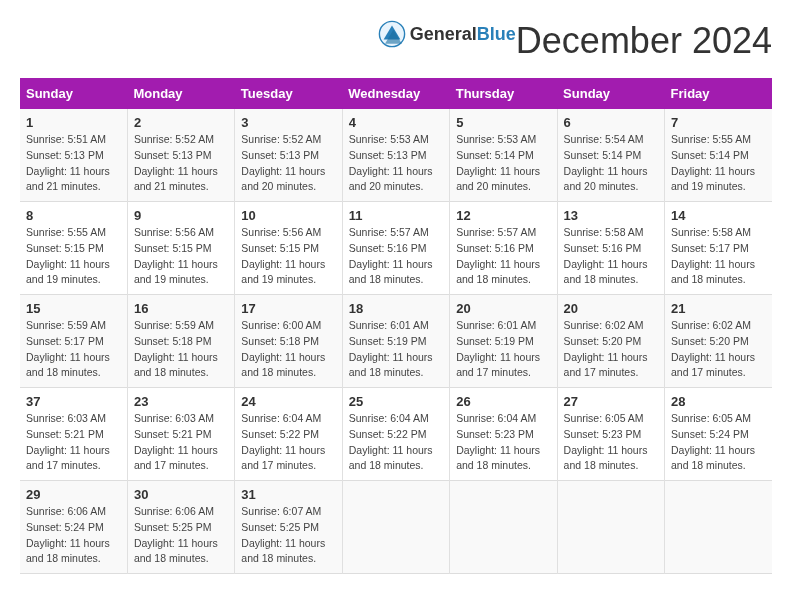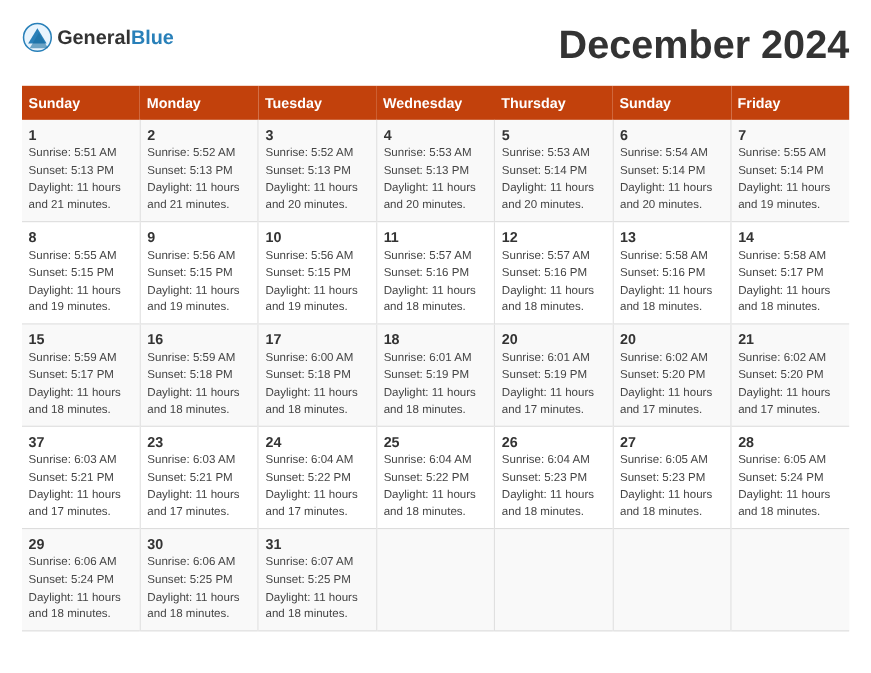--- a/index.html
+++ b/index.html
@@ -5,52 +5,52 @@
     * { box-sizing: border-box; margin: 0; padding: 0; }
     body {
       font-family: Arial, sans-serif;
       background: #fff;
       width: 792px;
       min-height: 612px;
       padding: 20px;
     }
     .header-area {
       display: flex;
-      justify-content: space-between;
+      justify-content: flex-end;
       align-items: flex-start;
       margin-bottom: 16px;
     }
     .logo {
       display: flex;
       align-items: center;
       gap: 4px;
     }
     .logo-icon {
       width: 28px;
       height: 28px;
     }
     .title-area {
       text-align: right;
     }
     .main-title {
       font-size: 36px;
-      font-weight: bold;
+      font-weight: normal;
       color: #333;
     }
     .subtitle {
       font-size: 16px;
       color: #555;
     }
     table {
       width: 100%;
       border-collapse: collapse;
       font-size: 11px;
     }
     thead tr {
-      background-color: #c2410c;
+      background-color: #a21caf;
       color: #fff;
     }
     thead th {
       padding: 8px 6px;
       text-align: left;
       font-size: 13px;
       font-weight: bold;
     }
     tbody tr {
       border-bottom: 1px solid #ddd;

